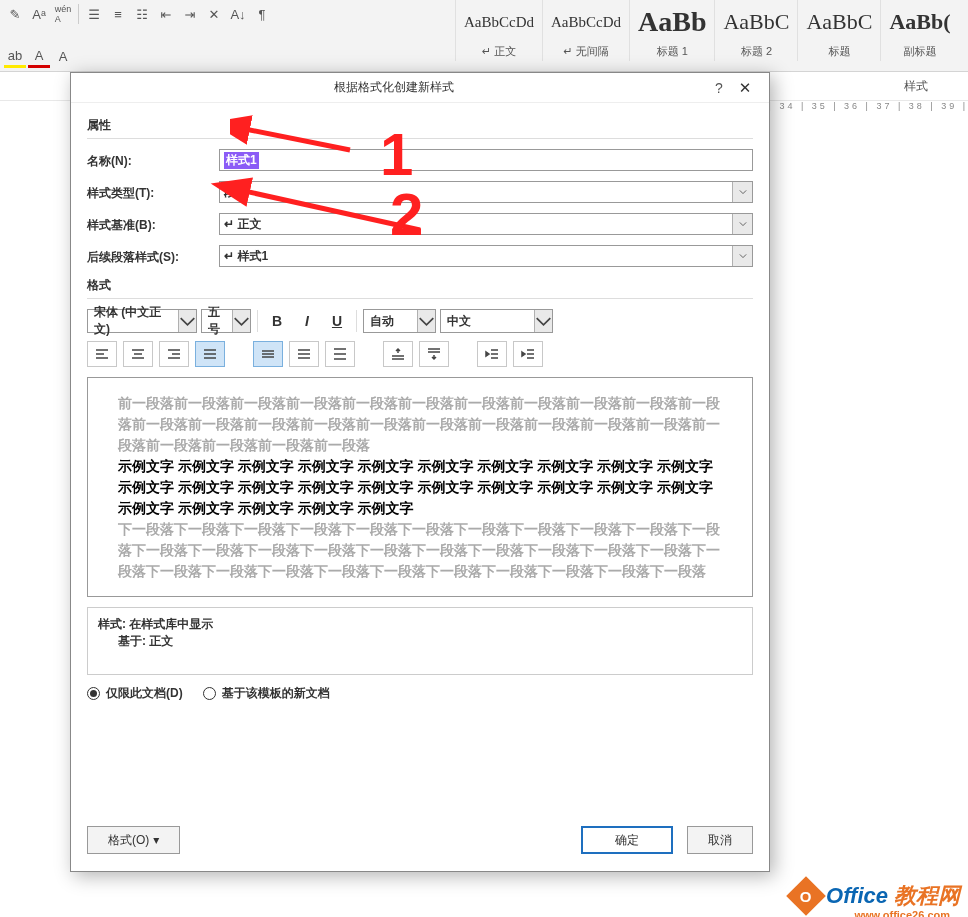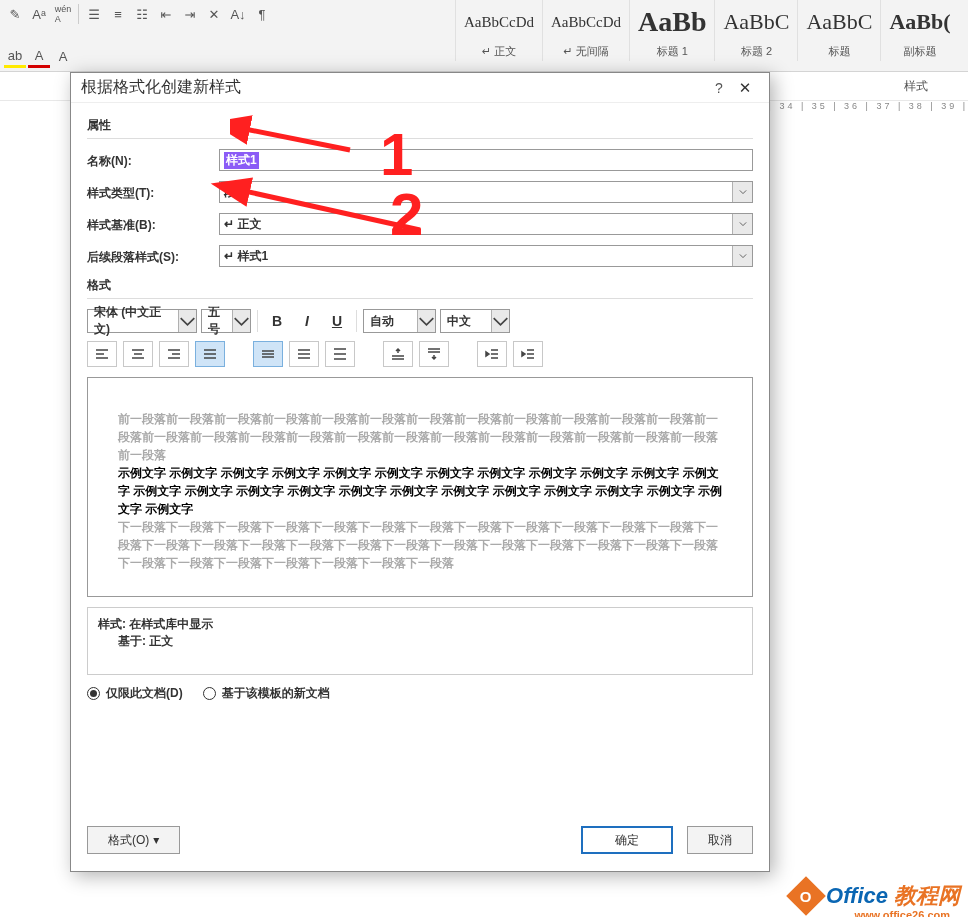--- a/index.html
+++ b/index.html
@@ -16,21 +16,21 @@
 .style-name { font-size: 11px; color: #555; padding-top: 4px; }
 .style-label { position:absolute; right:40px; top:78px; font-size:12px; color:#555;}
 
 
 .ruler-wrap { position:absolute; left:0; right:0; top:100px; height:20px; background:#fff; border-top:1px solid #e8e8e8; overflow:hidden;}
 .ruler { white-space:nowrap; font-size:9px; color:#888; letter-spacing:3px; padding-left:4px;}
 
 
 .dialog { position: absolute; left: 70px; top: 72px; width: 700px; height: 800px; background: #fff; border: 1px solid #888; box-shadow: 4px 4px 18px rgba(0,0,0,0.3); }
 .dlg-titlebar { height: 30px; display: flex; align-items: center; padding: 0 10px; border-bottom: 1px solid #eee; }
-.dlg-title { flex: 1; font-size: 16px; }
+.dlg-title { flex: 1; font-size: 12px; text-align: center; }
 .dlg-help { width: 24px; text-align: center; color: #555; font-size: 14px; }
 .dlg-close { width: 28px; text-align: center; color: #333; font-size: 15px; }
 .dlg-body { padding: 6px 16px 12px 16px; font-weight: bold; }
 .section-label { font-size: 12px; margin: 8px 0 4px 0; }
 .hr { border: none; border-top: 1px solid #ddd; margin: 0 0 10px 0; }
 
 .field-row { display: flex; align-items: center; margin-bottom: 10px; }
 .field-label { width: 132px; font-size: 12px; padding-top:2px;}
 .field-input { flex: 1; height: 22px; border: 1px solid #999; padding: 2px 4px; font-size: 12px; display:flex; align-items:center; position:relative;}
 .field-input.sel { background:#fff; }
@@ -44,21 +44,21 @@
 .fmt-arrow { position:absolute; right:0; top:0; bottom:0; width:18px; background:#e9e9e9; border-left:1px solid #b0b0b0; display:flex; align-items:center; justify-content:center;}
 .fmt-icon { width:26px; height:24px; border:1px solid transparent; display:flex; align-items:center; justify-content:center; font-family:"Times New Roman",serif; font-size:14px;}
 .fmt-sep { width:1px; height:22px; background:#ddd; margin:0 2px;}
 
 .para-row { display:flex; align-items:center; gap:6px; margin:6px 0 10px 0;}
 .para-btn { width:30px; height:26px; border:1px solid #c8c8c8; background:#fff; display:flex; align-items:center; justify-content:center;}
 .para-btn.active { background:#cfe4f7; border-color:#7ab0de;}
 .para-btn svg { width:14px; height:14px; stroke:#444; stroke-width:1.5; fill:none;}
 .para-gap { width:16px;}
 
-.preview { border:1px solid #999; height:220px; padding:32px 30px; font-size:12px; line-height:1.5; overflow:hidden;}
+.preview { border:1px solid #999; height:220px; padding:15px 30px; font-size:14px; line-height:1.5; overflow:hidden;}
 .prev-gray { color:#aaa; }
 .prev-black { color:#000; }
 
 .info-box { border:1px solid #ccc; margin-top:10px; padding:8px 10px; height:68px; font-size:12px;}
 
 .check-row { margin-top:16px; display:flex; align-items:center; gap:22px;}
 .radio-row { margin-top:10px; display:flex; align-items:center; gap:20px;}
 .cb, .rb { display:flex; align-items:center; gap:6px; font-size:12px;}
 .cb-box { width:13px; height:13px; border:1px solid #333; display:flex; align-items:center; justify-content:center; background:#fff;}
 .cb-box.checked::after{content:"✓"; font-size:11px; color:#222;}
@@ -221,21 +221,21 @@
         </div>
       <div class="fmt-sep"></div>
       <div class="fmt-combo" style="width:73px;">
         <span>自动</span>
         <div class="fmt-arrow">
             <svg viewBox="0 0 10 10">
               <path d="M1 3 L5 7 L9 3" stroke="#444" fill="none"></path>
             </svg>
           </div>
       </div>
-      <div class="fmt-combo" style="width:70px;">
+      <div class="fmt-combo" style="width:113px;">
         <span>中文</span>
         <div class="fmt-arrow">
             <svg viewBox="0 0 10 10">
               <path d="M1 3 L5 7 L9 3" stroke="#444" fill="none"></path>
             </svg>
           </div>
       </div>
     </div>
 
     <div class="para-row">

